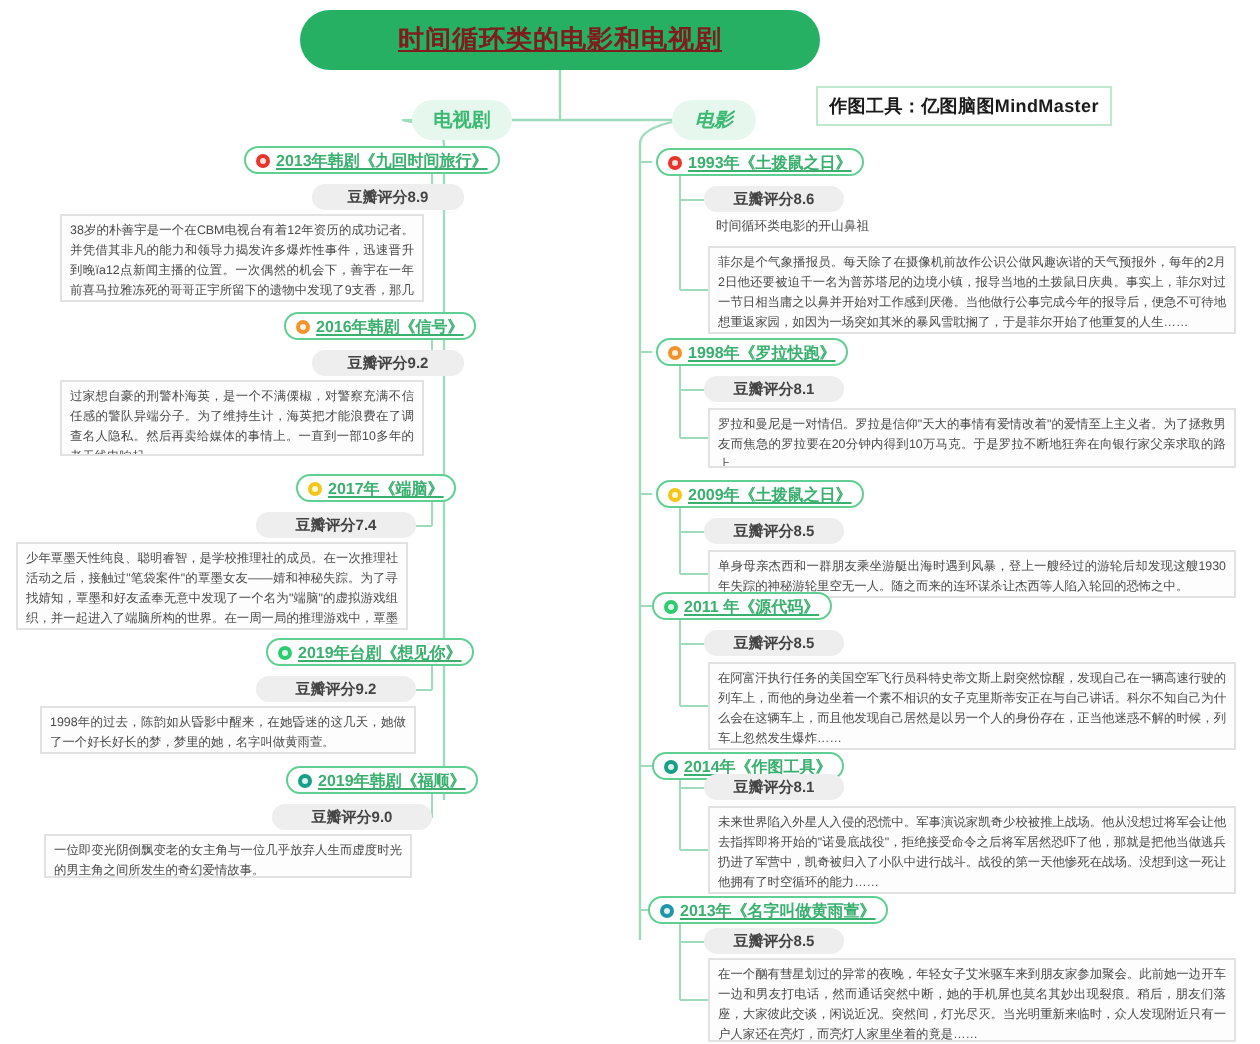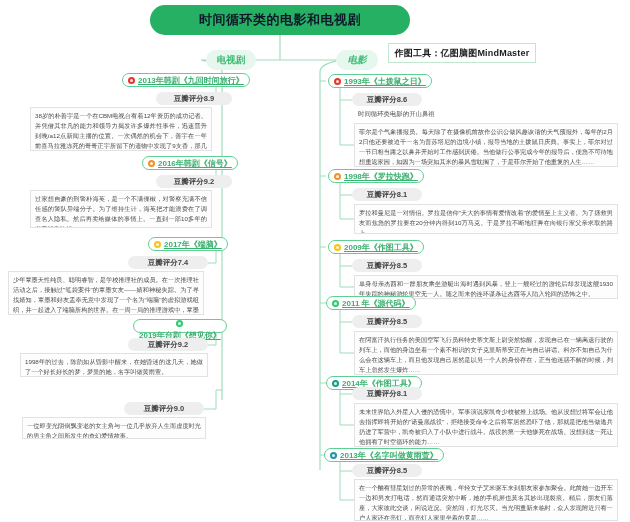--- a/index.html
+++ b/index.html
@@ -11,36 +11,36 @@
     -webkit-font-smoothing:antialiased;
   }
   #canvas{position:absolute;left:0;top:0;width:630px;height:522px;}
   #lines{position:absolute;left:0;top:0;width:630px;height:522px;pointer-events:none;}
 
   
   .root{
     position:absolute;left:150px;top:5px;width:260px;height:30px;
     background:#25b063;border-radius:15px;
     display:flex;align-items:center;justify-content:center;
-    color:#0f172a;font-size:13px;font-weight:bold;letter-spacing:.5px;
+    color:#7f1d1d;font-size:13px;font-weight:bold;letter-spacing:.5px;text-decoration:underline;
   }
 
   
   .branch{
     position:absolute;height:20px;border-radius:10px;
     background:#e6f7ee;
     display:flex;align-items:center;justify-content:center;
     color:#3cba73;font-size:9.5px;font-weight:bold;
   }
   #branch-tv{left:206px;top:50px;width:50px;text-align:right;}
   #branch-movie{left:336px;top:50px;width:42px;font-style:italic;}
 
   
   .watermark{
-    position:absolute;left:388px;top:43px;width:146px;height:18px;
+    position:absolute;left:408px;top:43px;width:146px;height:18px;
     background:#ffffff;border:1px solid #bfe8cf;
     display:flex;align-items:center;justify-content:center;
     font-size:9px;font-weight:bold;color:#1b1b1b;letter-spacing:.2px;
   }
 
   
   .topic{
     position:absolute;height:14px;
     background:#ffffff;border:1px solid #5fcf92;border-radius:7px;
     display:flex;align-items:center;gap:3px;
@@ -182,32 +182,36 @@
     <span class="badge" style="background: rgb(245, 197, 24);"></span>
     <span class="ttl">2017年《端脑》</span>
   </div>
   <div class="score" style="left:128px;top:256px;width:80px;">
     <span>豆瓣评分7.4</span>
   </div>
   <div class="note" style="left:8px;top:271px;width:196px;height:44px;">
     <span>少年覃墨天性纯良、聪明睿智，是学校推理社的成员。在一次推理社活动之后，接触过"笔袋案件"的覃墨女友——婧和神秘失踪。为了寻找婧知，覃墨和好友孟奉无意中发现了一个名为"端脑"的虚拟游戏组织，并一起进入了端脑所构的世界。在一周一局的推理游戏中，覃墨和孟奉经历了各种人性和智慧的考验。</span>
   </div>
 
-  <div class="topic" style="left:133px;top:319px;flex-direction:column;">
+  <div class="topic" style="left:133px;top:319px;">
     <span class="badge" style="background: rgb(46, 204, 113);"></span>
     <span class="ttl">2019年台剧《想见你》</span>
   </div>
   <div class="score" style="left:128px;top:338px;width:80px;">
     <span>豆瓣评分9.2</span>
   </div>
   <div class="note" style="left:20px;top:353px;width:188px;height:24px;">
     <span>1998年的过去，陈韵如从昏影中醒来，在她昏迷的这几天，她做了一个好长好长的梦，梦里的她，名字叫做黄雨萱。</span>
   </div>
 
-  <div class="score" style="left:124px;top:402px;width:80px;">
+  <div class="topic" style="left:143px;top:383px;">
+    <span class="badge" style="background: rgb(22, 160, 133);"></span>
+    <span class="ttl">2019年韩剧《福顺》</span>
+  </div>
+  <div class="score" style="left:136px;top:402px;width:80px;">
     <span>豆瓣评分9.0</span>
   </div>
   <div class="note" style="left:22px;top:417px;width:184px;height:22px;">
     <span>一位即变光阴倒飘变老的女主角与一位几乎放弃人生而虚度时光的男主角之间所发生的奇幻爱情故事。</span>
   </div>
 
   <div class="topic" style="left:328px;top:74px;">
     <span class="badge" style="background: rgb(232, 52, 42);"></span>
     <span class="ttl">1993年《土拨鼠之日》</span>
   </div>
@@ -227,21 +231,21 @@
   </div>
   <div class="score" style="left:352px;top:188px;width:70px;">
     <span>豆瓣评分8.1</span>
   </div>
   <div class="note" style="left:354px;top:204px;width:264px;height:30px;">
     <span>罗拉和曼尼是一对情侣。罗拉是信仰"天大的事情有爱情改着"的爱情至上主义者。为了拯救男友而焦急的罗拉要在20分钟内得到10万马克。于是罗拉不断地狂奔在向银行家父亲求取的路上。</span>
   </div>
 
   <div class="topic" style="left:328px;top:240px;">
     <span class="badge" style="background: rgb(245, 197, 24);"></span>
-    <span class="ttl">2009年《作图工具》</span>
+    <span class="ttl">2009年《土拨鼠之日》</span>
   </div>
   <div class="score" style="left:352px;top:259px;width:70px;">
     <span>豆瓣评分8.5</span>
   </div>
   <div class="note" style="left:354px;top:275px;width:264px;height:24px;">
     <span>单身母亲杰西和一群朋友乘坐游艇出海时遇到风暴，登上一艘经过的游轮后却发现这艘1930年失踪的神秘游轮里空无一人。随之而来的连环谋杀让杰西等人陷入轮回的恐怖之中。</span>
   </div>
 
   <div class="topic" style="left:326px;top:296px;text-align:center;">
     <span class="badge" style="background: rgb(46, 204, 113);"></span>

